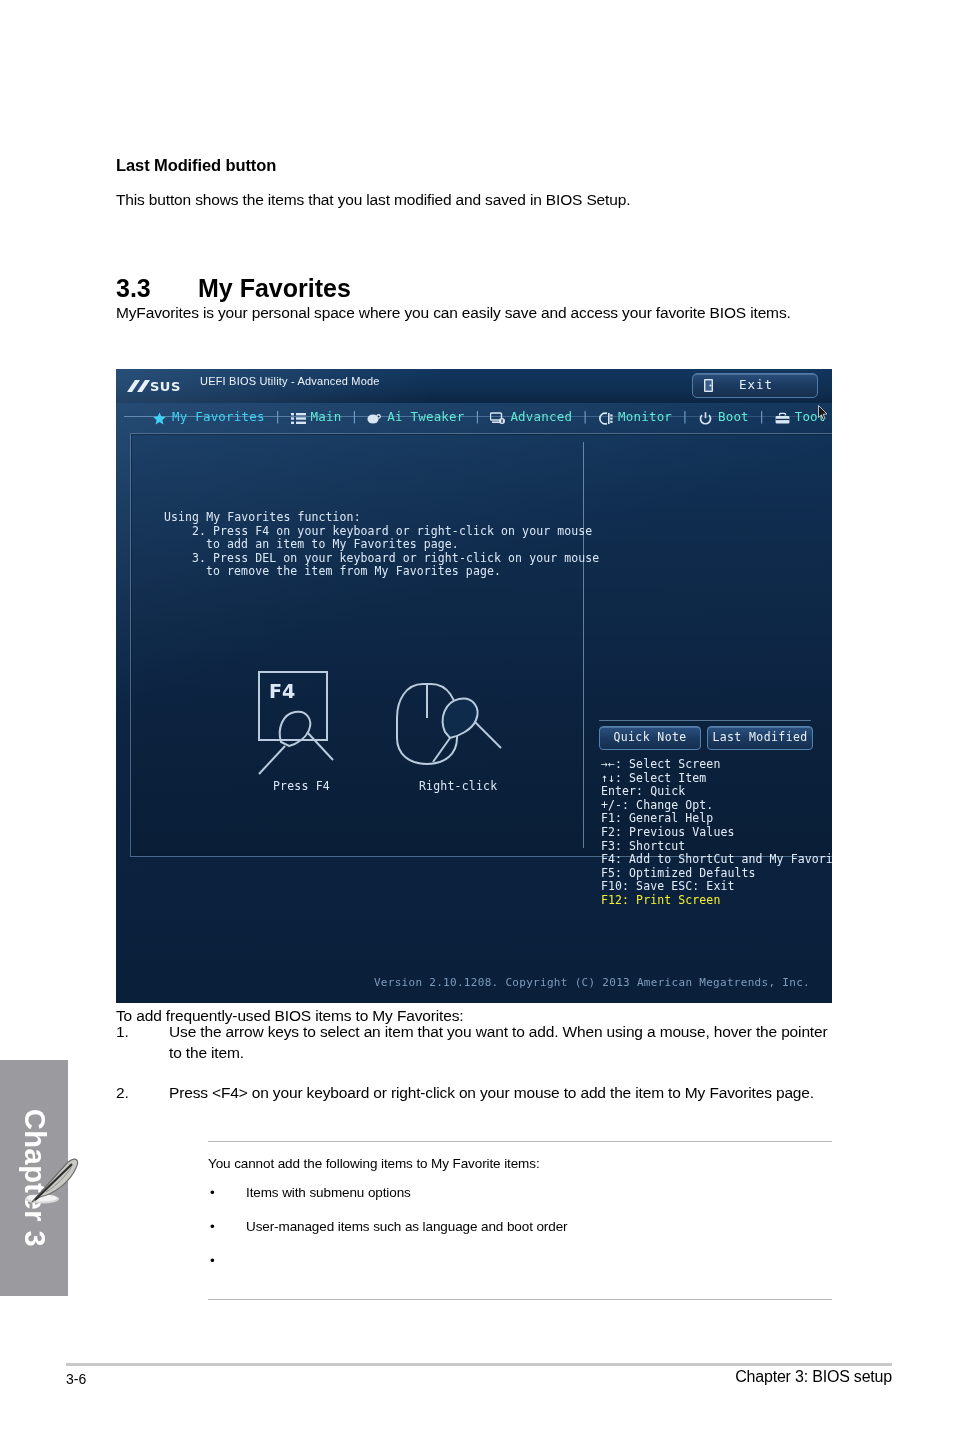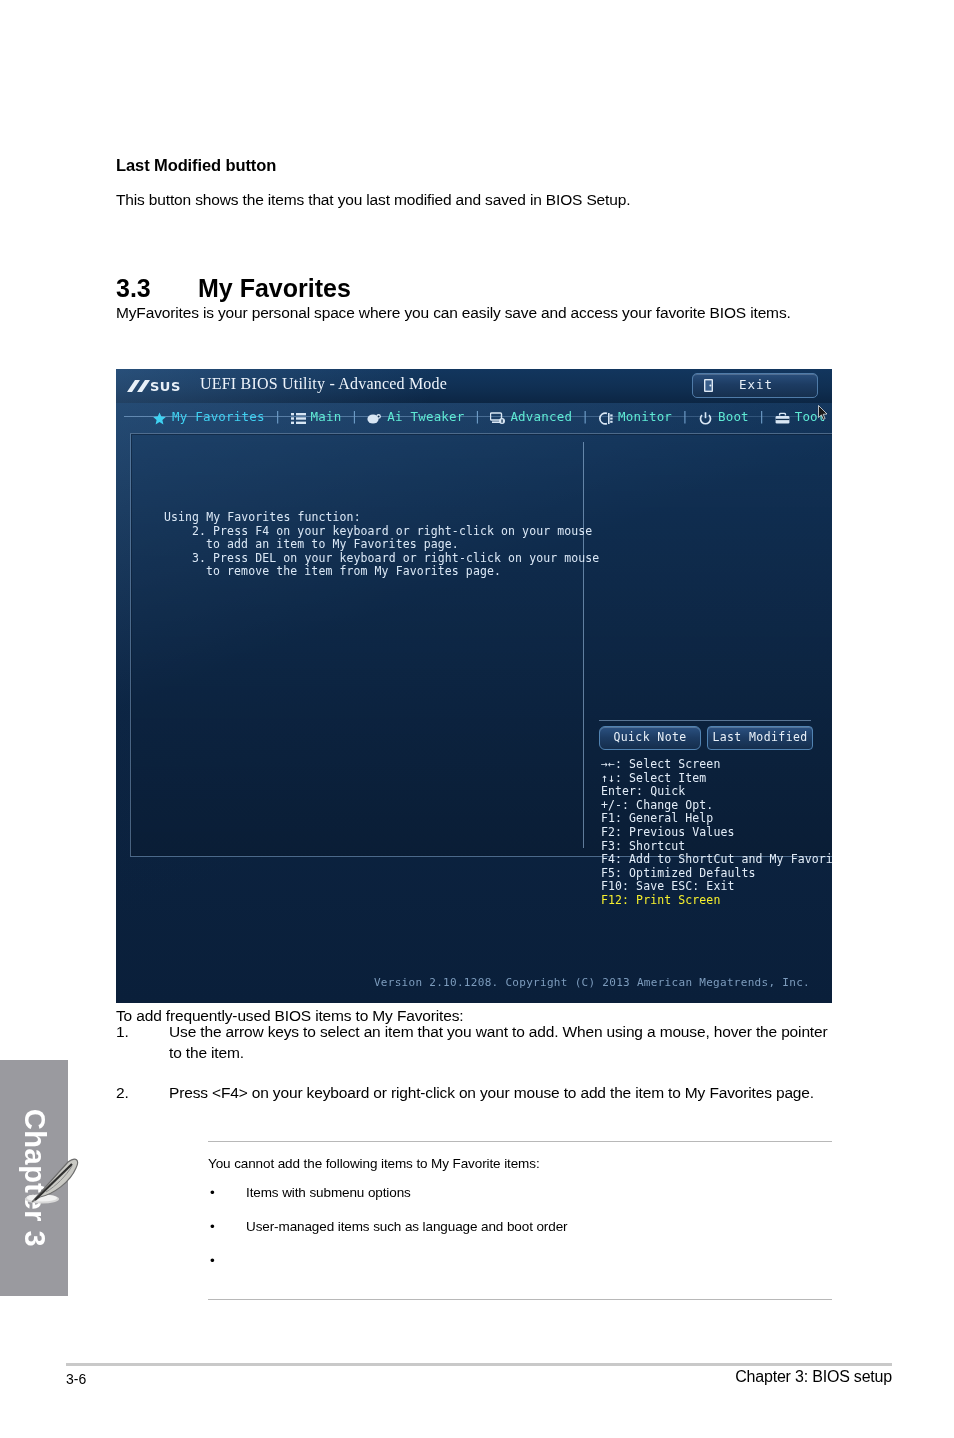--- a/index.html
+++ b/index.html
@@ -80,22 +80,22 @@
   }
   .bios-head .sheen{
     position:absolute;left:0;top:0;width:100%;height:100%;
     background:linear-gradient(115deg, rgba(120,170,220,.22) 0%, rgba(120,170,220,0) 45%);
   }
   .asus-logo{
     position:absolute;left:11px;top:9px;height:16px;width:62px;
   }
   .bios-title{
     position:absolute;left:84px;top:6px;
-    font-family:Liberation Serif, serif;
-    font-size:16px;color:#eef4fb;letter-spacing:.2px;
+    font-family:Liberation Sans, sans-serif;
+    font-size:11px;color:#eef4fb;letter-spacing:.2px;
   }
   .exit-btn{
     position:absolute;right:14px;top:4px;width:124px;height:23px;
     border-radius:5px;
     background:linear-gradient(to bottom,#2a4f7c 0%,#1d3c63 45%,#16304f 100%);
     border:1px solid #4f7ba8;
     box-shadow:inset 0 1px 0 rgba(255,255,255,.18);
   }
   .exit-btn .lbl{
     position:absolute;left:46px;top:3px;font-size:12.5px;color:#e6eef7;letter-spacing:1px;
@@ -148,21 +148,21 @@
   .qbtn{
     position:absolute;top:0;height:22px;border-radius:4px;
     background:linear-gradient(to bottom,#2b5181 0%,#1d3c63 48%,#152e4d 100%);
     border:1px solid #5183b2;
     box-shadow:inset 0 1px 0 rgba(255,255,255,.2);
   }
   .qbtn .t{
     position:absolute;left:0;right:0;top:3px;text-align:center;
     font-size:11.5px;color:#e9f1f9;letter-spacing:.4px;
   }
-  #qb-note{left:2px;width:100px;border-radius:6px;}
+  #qb-note{left:2px;width:100px;}
   #qb-last{left:110px;width:104px;}
   .qline{position:absolute;left:2px;top:278px;width:212px;height:1px;background:rgba(165,200,235,.5);}
 
   .keys{position:absolute;left:4px;top:316px;width:210px;color:#e3edf8;font-size:11.5px;line-height:13.6px;letter-spacing:.1px;}
   .keys div{white-space:nowrap;}
   .keys .hl{color:#f6f02e;}
 
   
   .bios-foot{
     position:absolute;left:0;bottom:0;width:100%;height:52px;
@@ -362,20 +362,40 @@
       <div class="vdiv"></div>
 
       <div class="instr">
         <div class="l0">Using My Favorites function:</div>
         <div class="l1">2. Press F4 on your keyboard or right-click on your mouse</div>
         <div class="l2">to add an item to My Favorites page.</div>
         <div class="l1">3. Press DEL on your keyboard or right-click on your mouse</div>
         <div class="l2">to remove the item from My Favorites page.</div>
       </div>
 
+      <div class="illus">
+        <svg viewBox="0 0 370 112" width="370" height="112">
+
+          <rect x="58" y="6" width="68" height="68" fill="none" stroke="#b9cbdd" stroke-width="2"></rect>
+          <text x="68" y="32" font-family="DejaVu Sans, sans-serif" font-size="19" font-weight="bold" fill="#dce8f4">F4</text>
+
+          <path d="M80 76 C76 62 82 48 94 46 C106 44 112 54 108 64 C105 72 96 78 88 80 Z" fill="none" stroke="#b9cbdd" stroke-width="2"></path>
+          <path d="M84 80 L58 108" stroke="#b9cbdd" stroke-width="2" fill="none"></path>
+          <path d="M106 66 L132 94" stroke="#b9cbdd" stroke-width="2" fill="none"></path>
+
+          <path d="M222 18 C205 18 196 34 196 52 L196 72 C196 88 208 98 226 98 C244 98 256 88 256 72 L256 52 C256 34 247 18 230 18 Z" fill="none" stroke="#b9cbdd" stroke-width="2"></path>
+          <path d="M226 18 L226 52" stroke="#b9cbdd" stroke-width="2" fill="none"></path>
+
+          <path d="M244 66 C238 52 244 36 258 33 C272 30 280 42 275 54 C271 64 258 70 249 72 Z" fill="#0f2b4c" stroke="#b9cbdd" stroke-width="2"></path>
+          <path d="M249 72 L232 96" stroke="#b9cbdd" stroke-width="2" fill="none"></path>
+          <path d="M274 56 L300 82" stroke="#b9cbdd" stroke-width="2" fill="none"></path>
+        </svg>
+        <span class="cap" id="cap-f4">Press F4</span>
+        <span class="cap" id="cap-rc">Right-click</span>
+      </div>
 
       <div class="rpanel">
         <div class="qline"></div>
         <div class="qbtns">
           <div class="qbtn" id="qb-note">
             <span class="t">Quick Note</span>
           </div>
           <div class="qbtn" id="qb-last">
             <span class="t">Last Modified</span>
           </div>

